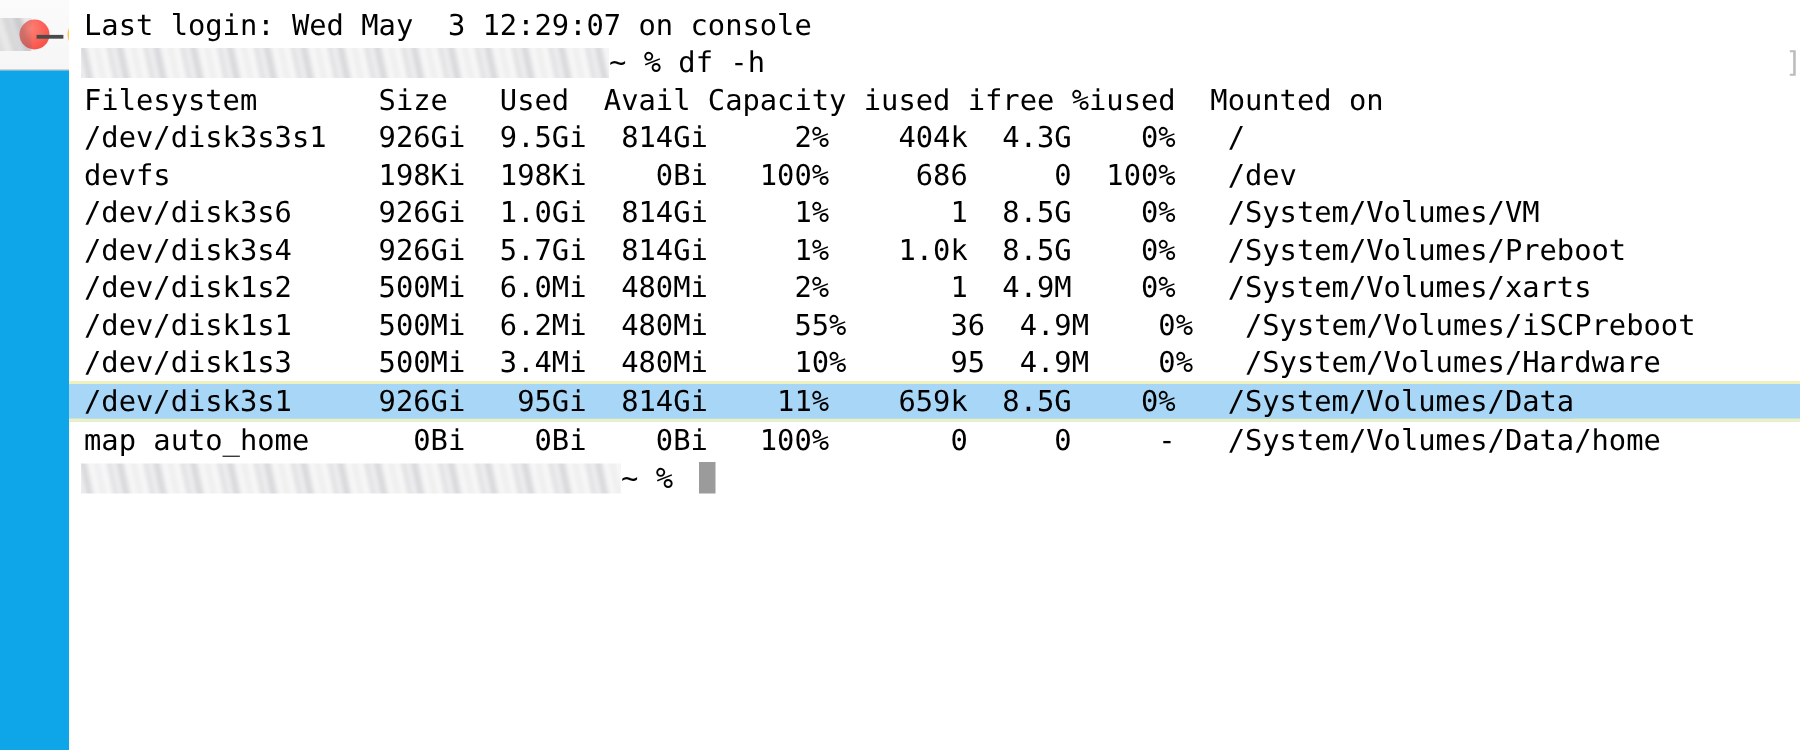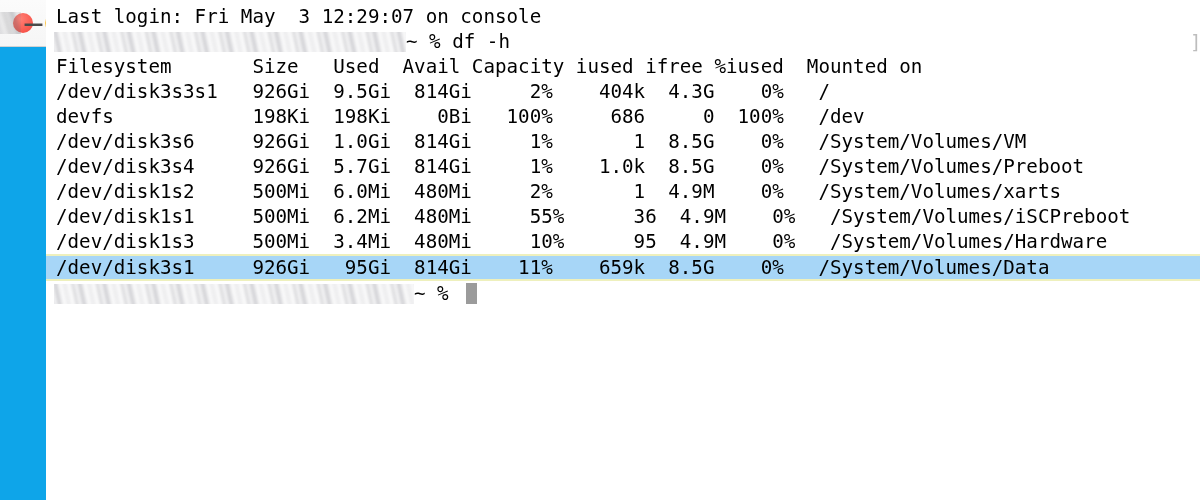--- a/index.html
+++ b/index.html
@@ -235,38 +235,39 @@
         <span class="blur-chunk title-blur"></span>
         <span class="title-text">— -zsh — 97×18</span>
       </div>
     </div>
   </div>
 
   <div class="terminal">
 
     <div class="edge-artifact">]</div>
 
-    <div class="line">Last login: Fri May  3 12:29:07 on console</div>
+    <div class="line">Last login: Wed May  3 12:29:07 on console</div>
 
     <div class="line prompt-line">
       <span class="prompt-blur p1"></span>
       <span class="prompt-tail">~ % </span>
       <span class="prompt-tail">df -h</span>
     </div>
 
     <div class="line">Filesystem       Size   Used  Avail Capacity iused ifree %iused  Mounted on</div>
 
     <div class="line">/dev/disk3s3s1   926Gi  9.5Gi  814Gi     2%    404k  4.3G    0%   /</div>
     <div class="line">devfs            198Ki  198Ki    0Bi   100%     686     0  100%   /dev</div>
     <div class="line">/dev/disk3s6     926Gi  1.0Gi  814Gi     1%       1  8.5G    0%   /System/Volumes/VM</div>
     <div class="line">/dev/disk3s4     926Gi  5.7Gi  814Gi     1%    1.0k  8.5G    0%   /System/Volumes/Preboot</div>
     <div class="line">/dev/disk1s2     500Mi  6.0Mi  480Mi     2%       1  4.9M    0%   /System/Volumes/xarts</div>
     <div class="line">/dev/disk1s1     500Mi  6.2Mi  480Mi     55%      36  4.9M    0%   /System/Volumes/iSCPreboot</div>
     <div class="line">/dev/disk1s3     500Mi  3.4Mi  480Mi     10%      95  4.9M    0%   /System/Volumes/Hardware</div>
     <div class="line highlight"><span class="hl-span">/dev/disk3s1     926Gi   95Gi  814Gi    11%    659k  8.5G    0%   /System/Volumes/Data</span></div>
+    <div class="line">map auto_home      0Bi    0Bi    0Bi   100%       0     0     -   /System/Volumes/Data/home</div>
 
     <div class="line prompt-line">
       <span class="prompt-blur p2"></span>
       <span class="prompt-tail">~ % </span>
       <span class="cursor"></span>
     </div>
 
   </div>
 </div>
 

